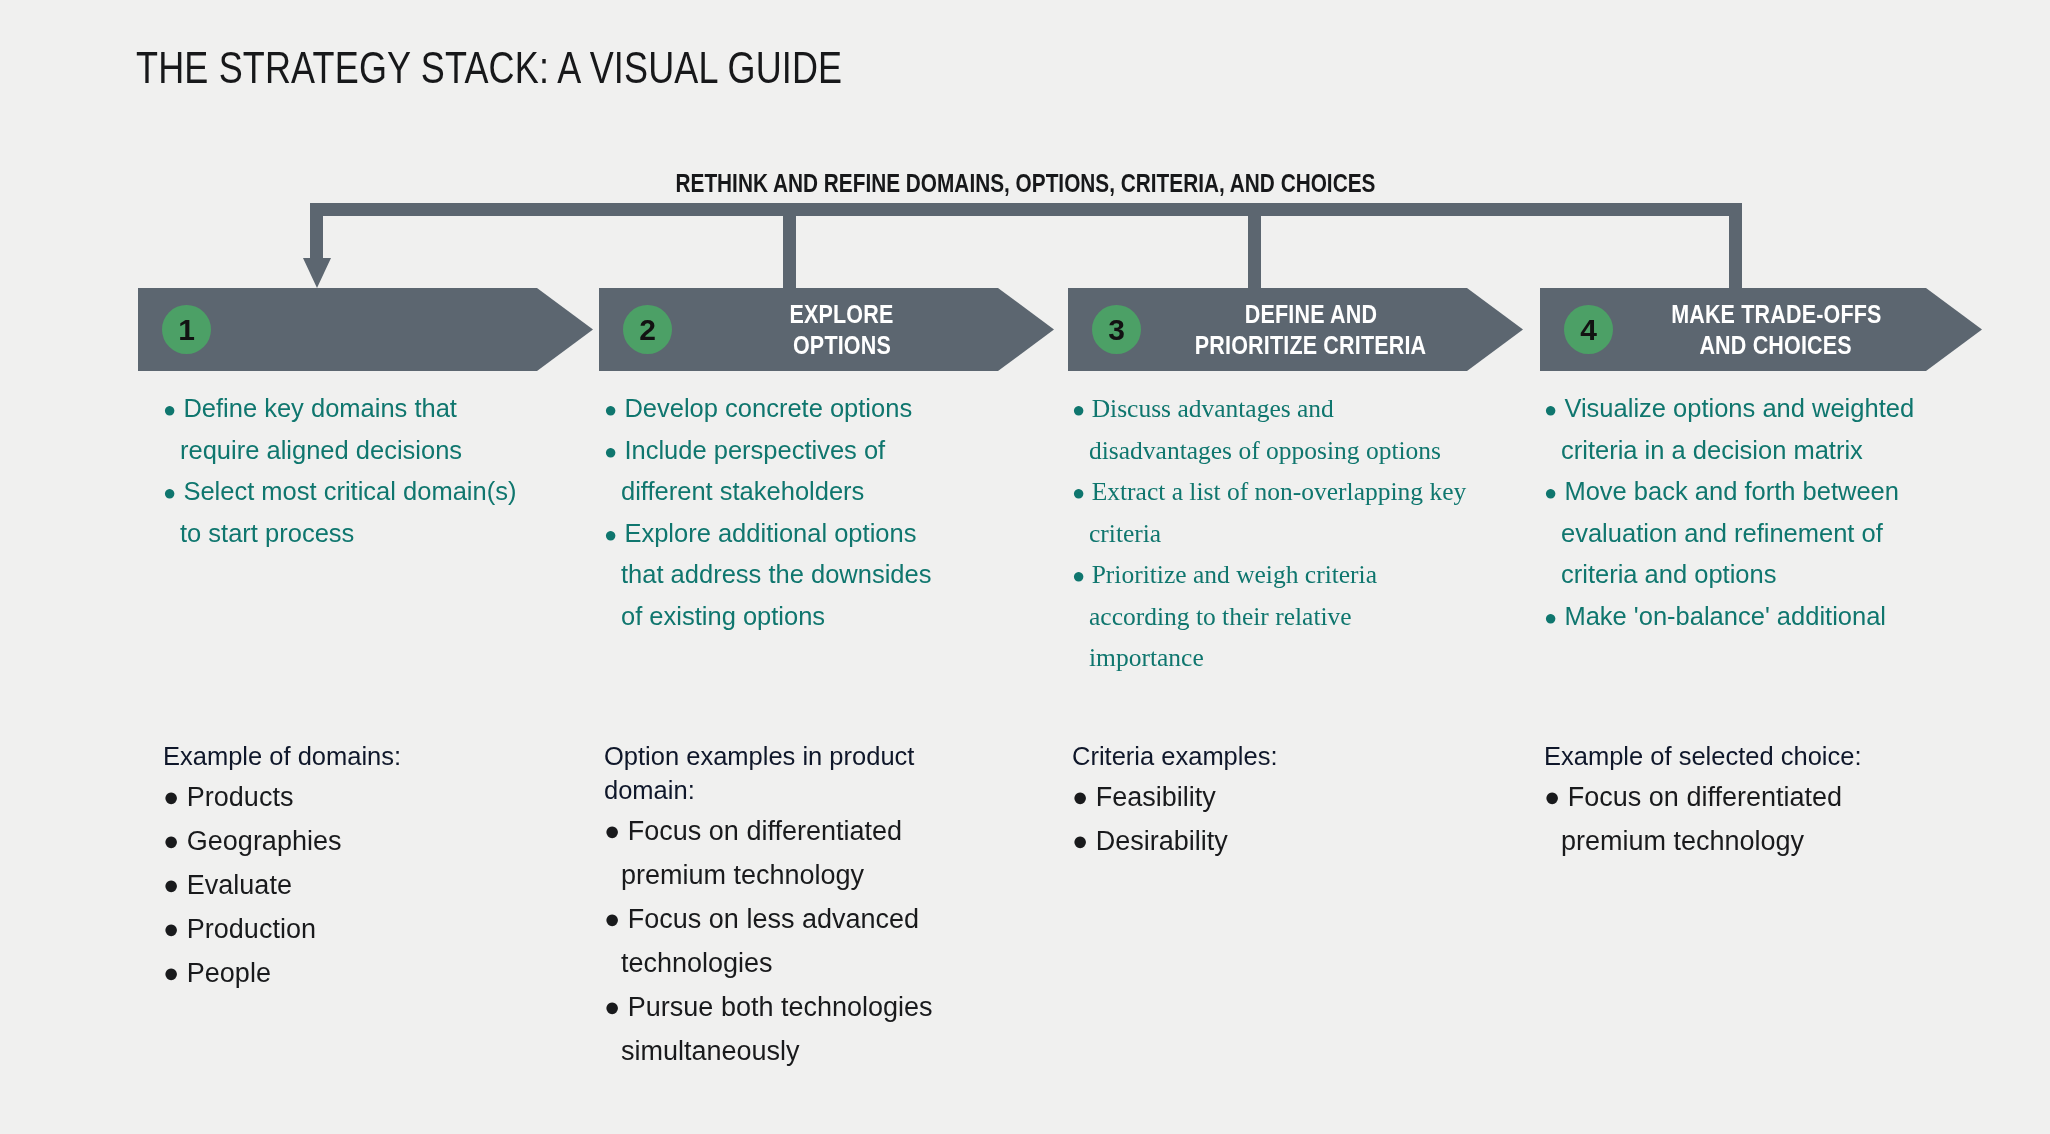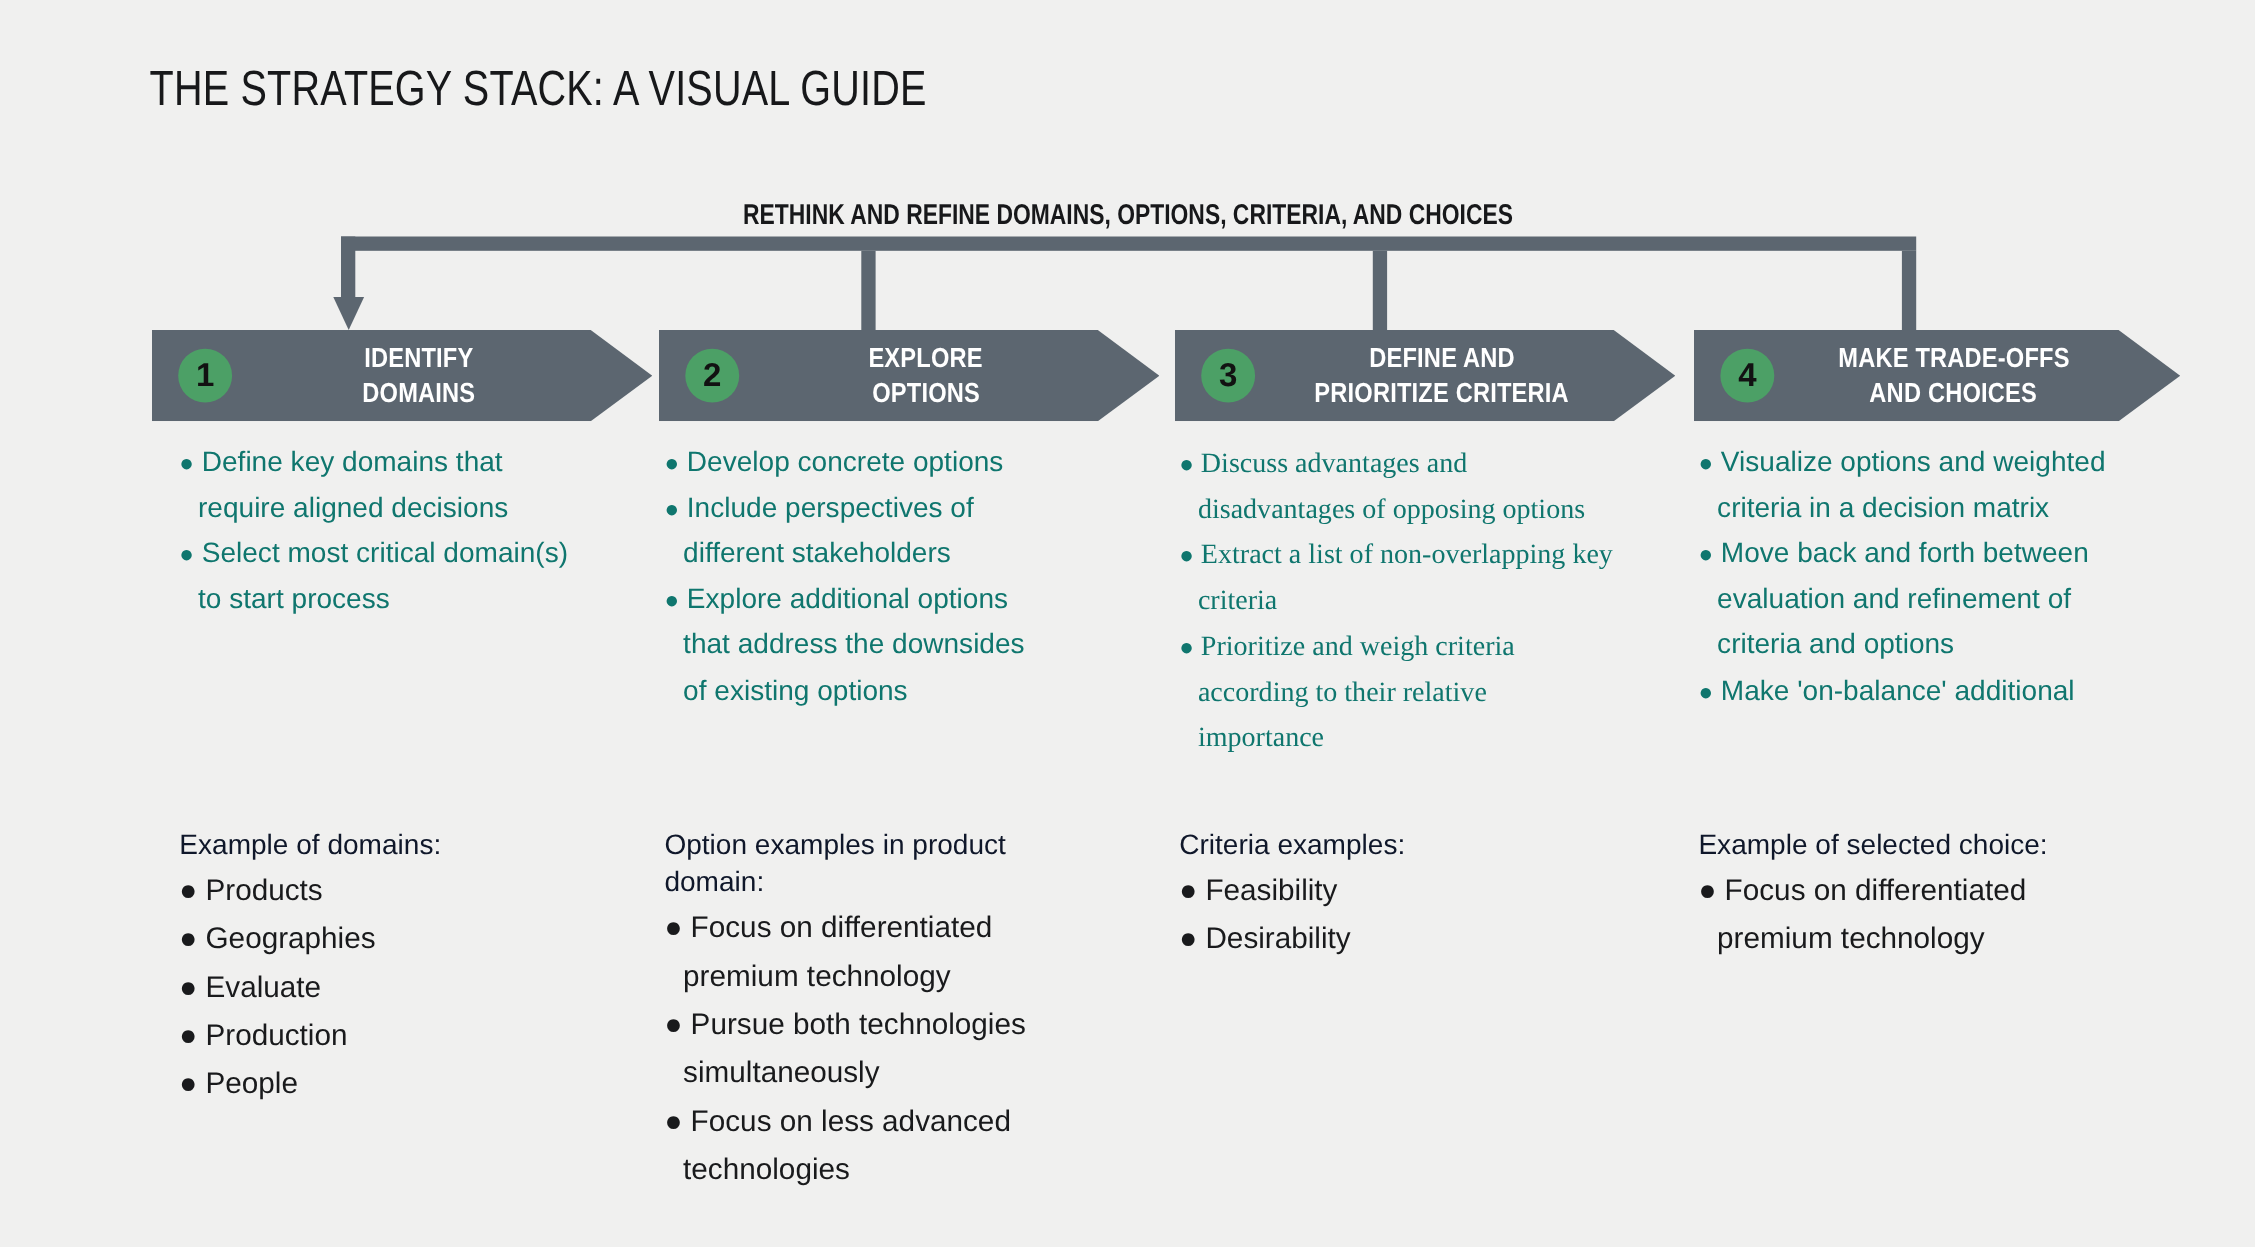--- a/index.html
+++ b/index.html
@@ -11,21 +11,20 @@
     height: 1134px;
     background: #f0f0ef;
     font-family: "Liberation Sans", sans-serif;
     overflow: hidden;
     position: relative;
   }
   #stage {
     position: relative;
     width: 2050px;
     height: 877px;
-    margin-top: 12px;
   }
 
   
   .page-title {
     position: absolute;
     left: 136px;
     top: 44px;
     font-size: 45px;
     font-weight: 400;
     letter-spacing: 0.2px;
@@ -176,24 +175,20 @@
     <polygon points="303,258 331,258 317,288" fill="#5c6670"></polygon>
 
     <rect x="783" y="216" width="13" height="72" fill="#5c6670"></rect>
     <rect x="1248" y="216" width="13" height="72" fill="#5c6670"></rect>
     <rect x="1729" y="216" width="13" height="72" fill="#5c6670"></rect>
   </svg>
 
   <div class="chev" style="left:138px; width:455px;">
     <div class="chev-shape"></div>
     <div class="chev-badge">1</div>
-    <div class="chev-label">
-      <span class="l">IDENTIFY</span>
-      <span class="l">DOMAINS</span>
-    </div>
   </div>
 
   <div class="chev" style="left:599px; width:455px;">
     <div class="chev-shape"></div>
     <div class="chev-badge">2</div>
     <div class="chev-label">
       <span class="l">EXPLORE</span>
       <span class="l">OPTIONS</span>
     </div>
   </div>
@@ -255,22 +250,22 @@
       <div class="b"><span class="dot">●</span> <span>Evaluate</span></div>
       <div class="b"><span class="dot">●</span> <span>Production</span></div>
       <div class="b"><span class="dot">●</span> <span>People</span></div>
     </div>
   </div>
 
   <div class="examples" style="left:604px; width:340px;">
     <div class="ex-head">Option examples in product domain:</div>
     <div class="ex-list">
       <div class="b"><span class="dot">●</span> <span>Focus on differentiated premium technology</span></div>
+      <div class="b"><span class="dot">●</span> <span>Focus on less advanced technologies</span></div>
       <div class="b"><span class="dot">●</span> <span>Pursue both technologies simultaneously</span></div>
-      <div class="b"><span class="dot">●</span> <span>Focus on less advanced technologies</span></div>
     </div>
   </div>
 
   <div class="examples" style="left:1072px; width:360px;">
     <div class="ex-head">Criteria examples:</div>
     <div class="ex-list">
       <div class="b"><span class="dot">●</span> <span>Feasibility</span></div>
       <div class="b"><span class="dot">●</span> <span>Desirability</span></div>
     </div>
   </div>

